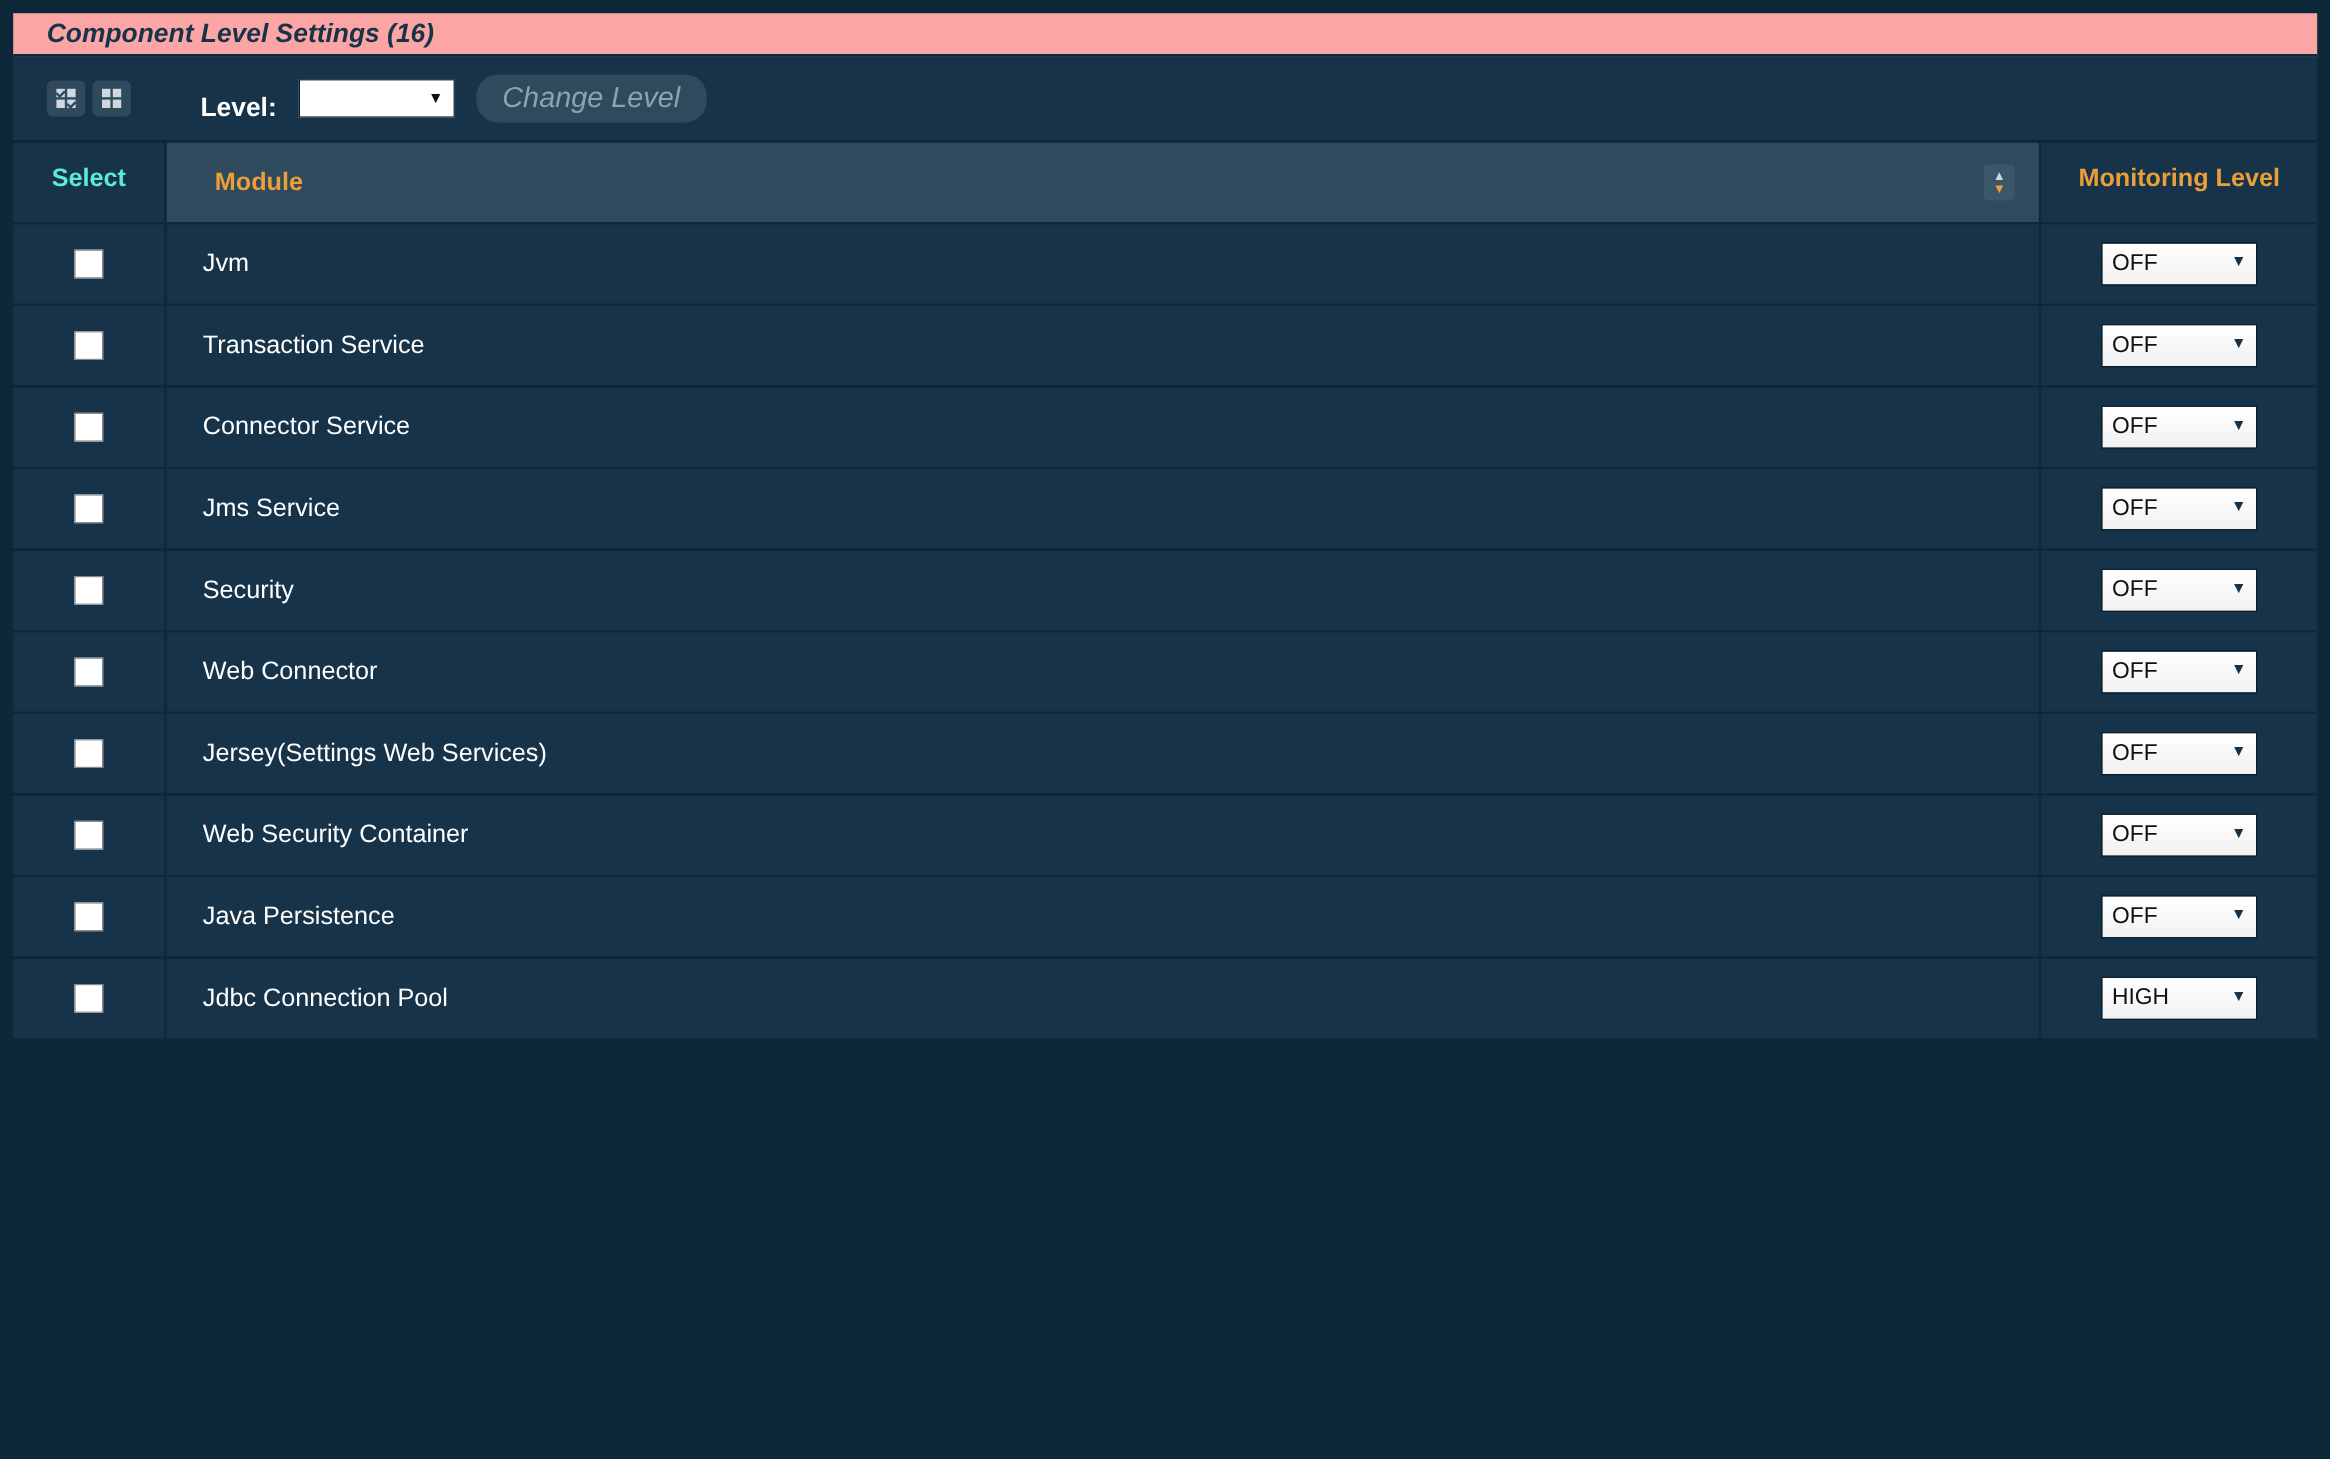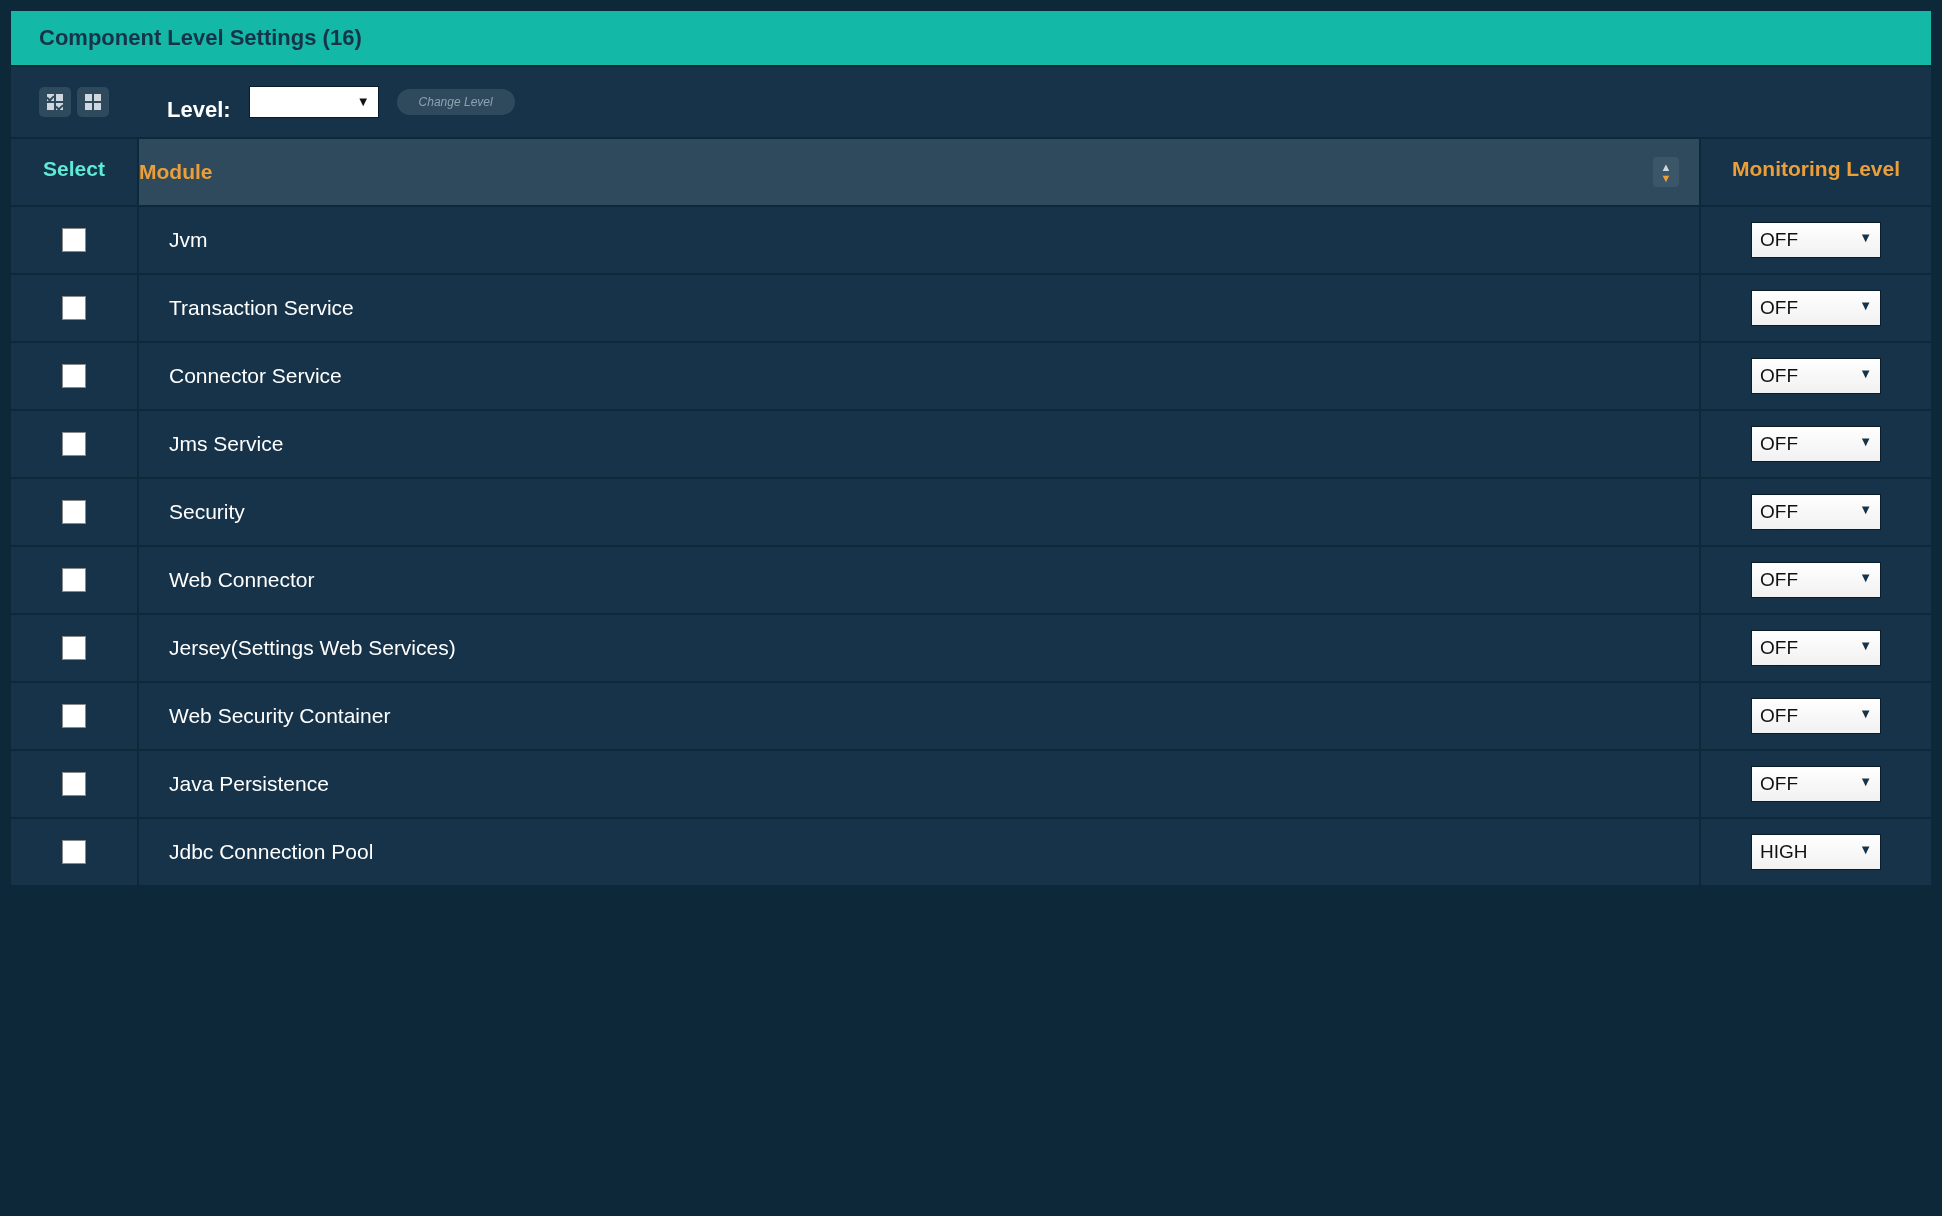--- a/index.html
+++ b/index.html
@@ -6,26 +6,27 @@
   body {
     background: #0d2838;
     font-family: Arial, Helvetica, sans-serif;
     color: #fff;
     font-size: 20px;
   }
   .panel {
     margin: 11px;
   }
   .panel-header {
-    background: #14b8a6;
+    background: #fca5a5;
     color: #163349;
     font-weight: bold;
     font-size: 22px;
-    padding: 14px 28px;
+    padding: 4px 28px;
     border-bottom: 2px solid #0d2838;
+    font-style: italic;
   }
   .toolbar {
     background: #163349;
     padding: 14px 28px;
     display: flex;
     align-items: center;
     gap: 18px;
   }
   .view-toggle {
     display: flex;
@@ -69,21 +70,21 @@
     position:relative;
   }
   .level-select::after {
     content:"▼"; color:#111; font-size:13px;
     position:absolute; right:8px; top:7px;
   }
   .change-level-btn {
     background:#2f4a5d;
     color:#8ea3b0;
     font-style: italic;
-    font-size: 12px;
+    font-size: 24px;
     padding: 6px 22px;
     border-radius: 18px;
     border:none;
     cursor:pointer;
   }
   .grid {
     border-top: 2px solid #0d2838;
   }
   .col-header-row {
     display:flex;
@@ -99,20 +100,21 @@
     color:#5eead4;
     font-weight:bold;
     text-align:center;
     border-right:2px solid #0d2838;
   }
   .col-module-h {
     flex:1;
     background:#2f4a5d;
     color:#eb9f39;
     font-weight:bold;
+    padding-left: 40px;
     display:flex;
     align-items:center;
     justify-content:space-between;
     padding-right:20px;
     border-right:2px solid #0d2838;
     gap:32px;
   }
   .sort-widget {
     width:26px; height:30px;
     background:#3c5669;

